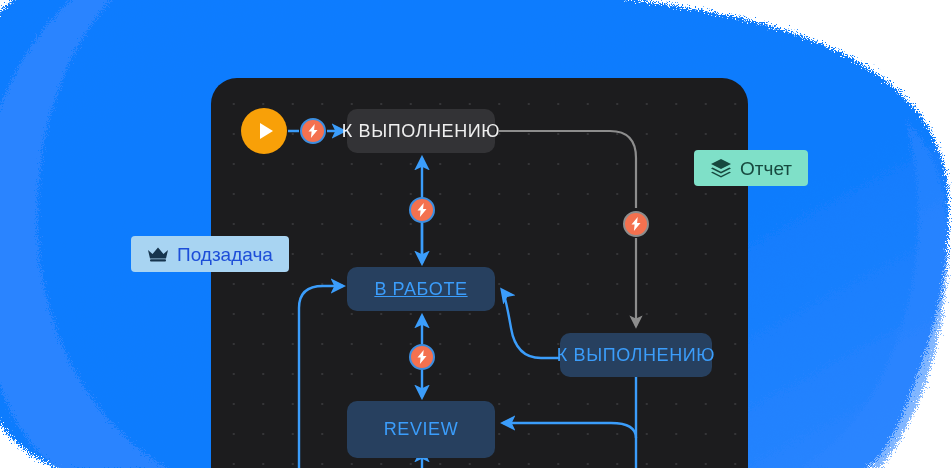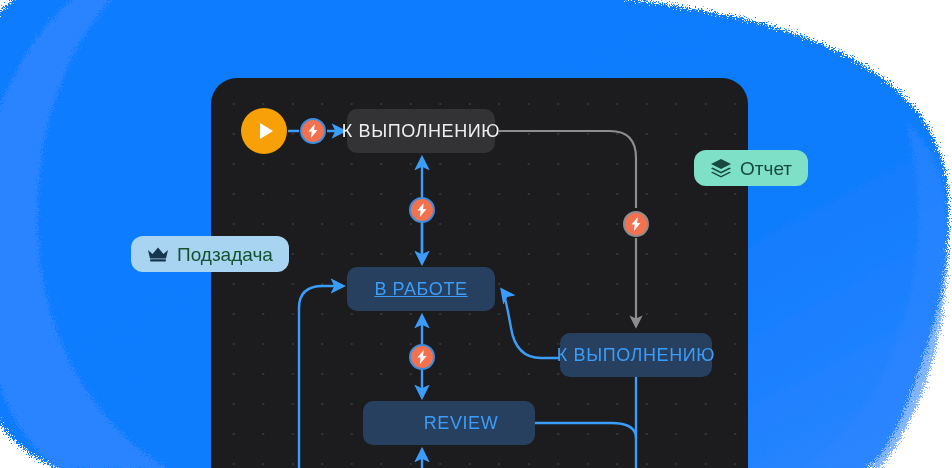--- a/index.html
+++ b/index.html
@@ -30,21 +30,21 @@
   .node{
     position:absolute;display:flex;align-items:center;justify-content:center;
     border-radius:10px;letter-spacing:.6px;white-space:nowrap;
     font-size:18px;
   }
   .node.gray{background:#333336;color:#efefef;font-weight:500;}
   .node.navy{background:#27405f;color:#3b9dfb;font-weight:400;}
 
   #node-todo-top{left:136px;top:31px;width:148px;height:44px;}
   #node-inprogress{left:136px;top:189px;width:148px;height:44px;text-decoration:underline;}
-  #node-review{left:152px;top:323px;width:148px;height:44px;padding-left:24px;}
+  #node-review{left:136px;top:323px;width:148px;height:57px;}
   #node-todo-low{left:349px;top:255px;width:152px;height:44px;}
 
   
   .start-node{
     position:absolute;left:30px;top:30px;width:46px;height:46px;border-radius:50%;
     background:#f8a008;display:flex;align-items:center;justify-content:center;
   }
   .start-node .tri{
     width:0;height:0;border-left:13px solid #fff;
     border-top:8px solid transparent;border-bottom:8px solid transparent;
@@ -61,24 +61,24 @@
   .bolt.gray-ring{border:2.5px solid #8d8d8d;}
   .bolt svg{display:block;}
   #bolt-start{left:89px;top:40px;}
   #bolt-vertical{left:198px;top:119px;}
   #bolt-review{left:198px;top:266px;}
   #bolt-gray{left:412px;top:133px;}
 
   
   .badge{
     position:absolute;display:flex;align-items:center;gap:8px;
-    border-radius:12px;padding:0 16px;height:36px;
+    border-radius:4px;padding:0 16px;height:36px;
     font-size:19px;font-weight:400;white-space:nowrap;
   }
-  #badge-subtask{left:131px;top:236px;background:#a8d4f2;color:#14532d;}
+  #badge-subtask{left:131px;top:236px;background:#a8d4f2;color:#1d4ed8;}
   #badge-report{left:694px;top:150px;background:#7fe0c8;color:#17493f;}
   #badge-task{left:678px;top:403px;background:#bfe583;color:#2d4a15;}
   .badge .bico{display:flex;align-items:center;}
   .badge .blabel{line-height:1;}
 </style>
 </head>
 <body>
 
 <div id="stage">
 

